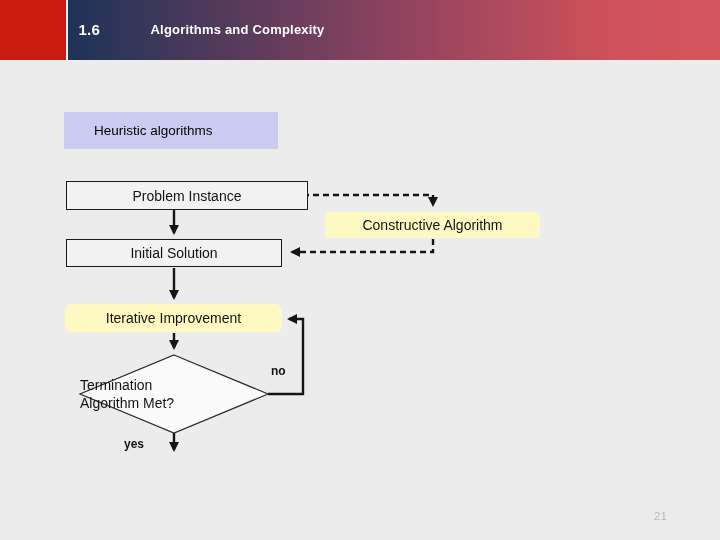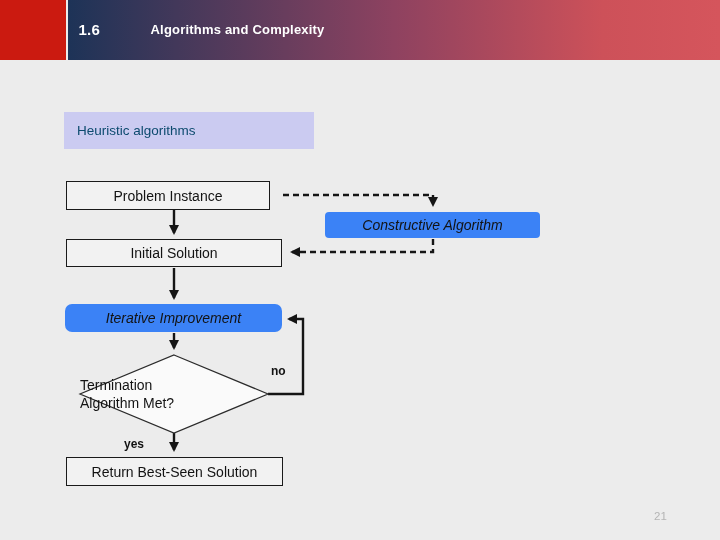--- a/index.html
+++ b/index.html
@@ -25,35 +25,35 @@
   .header-bar .section{
     position:absolute;left:11px;top:50%;transform:translateY(-52%);
     color:#ffffff;font-size:15px;font-weight:bold;letter-spacing:.2px;
   }
   .header-bar .title{
     position:absolute;left:83px;top:50%;transform:translateY(-52%);
     color:#ffffff;font-size:13px;font-weight:bold;letter-spacing:.2px;
   }
   
   .subtitle-box{
-    position:absolute;left:64px;top:112px;width:250px;height:37px;
+    position:absolute;left:64px;top:112px;width:214px;height:37px;
     background:#cbcbf1;
     display:flex;align-items:center;
-    padding-left:13px;box-sizing:border-box;
-    font-size:13.5px;color:#0c4a6e;
+    padding-left:30px;box-sizing:border-box;
+    font-size:13.5px;color:#000000;
   }
   
   .connectors{position:absolute;left:0;top:0;}
   .node{
     position:absolute;display:flex;align-items:center;justify-content:center;
     font-size:14px;color:#131313;box-sizing:border-box;white-space:nowrap;
   }
   .rect{border:1.5px solid #1a1a1a;background:#f2f2f2;}
-  .round{background:#3b82f6;border-radius:6px;font-style:italic;}
-  #node-problem{left:66px;top:181px;width:204px;height:29px;}
+  .round{background:#fef9c3;border-radius:6px;}
+  #node-problem{left:66px;top:181px;width:242px;height:29px;}
   #node-constructive{left:325px;top:212px;width:215px;height:26px;border-radius:4px;}
   #node-initial{left:66px;top:239px;width:216px;height:28px;}
   #node-iterative{left:65px;top:304px;width:217px;height:28px;border-radius:7px;}
   #node-return{left:66px;top:457px;width:217px;height:29px;}
   .decision-text{
     position:absolute;left:80px;top:376px;width:188px;
     text-align:left;font-size:14px;line-height:18px;color:#131313;
   }
   .branch-label{
     position:absolute;font-size:12px;font-weight:bold;color:#131313;
@@ -108,21 +108,18 @@
   <div class="node rect" id="node-initial">
     <span>Initial Solution</span>
   </div>
   <div class="node round" id="node-iterative">
     <span>Iterative Improvement</span>
   </div>
   <div class="decision-text">
     <div>Termination</div>
     <div>Algorithm Met?</div>
   </div>
-  <div class="node rect" id="node-return">
-    <span>Return Best-Seen Solution</span>
-  </div>
 
   <span class="branch-label" id="label-no">no</span>
   <span class="branch-label" id="label-yes">yes</span>
 
   <span class="page-number">21</span>
 </div>
 
 </body></html>

